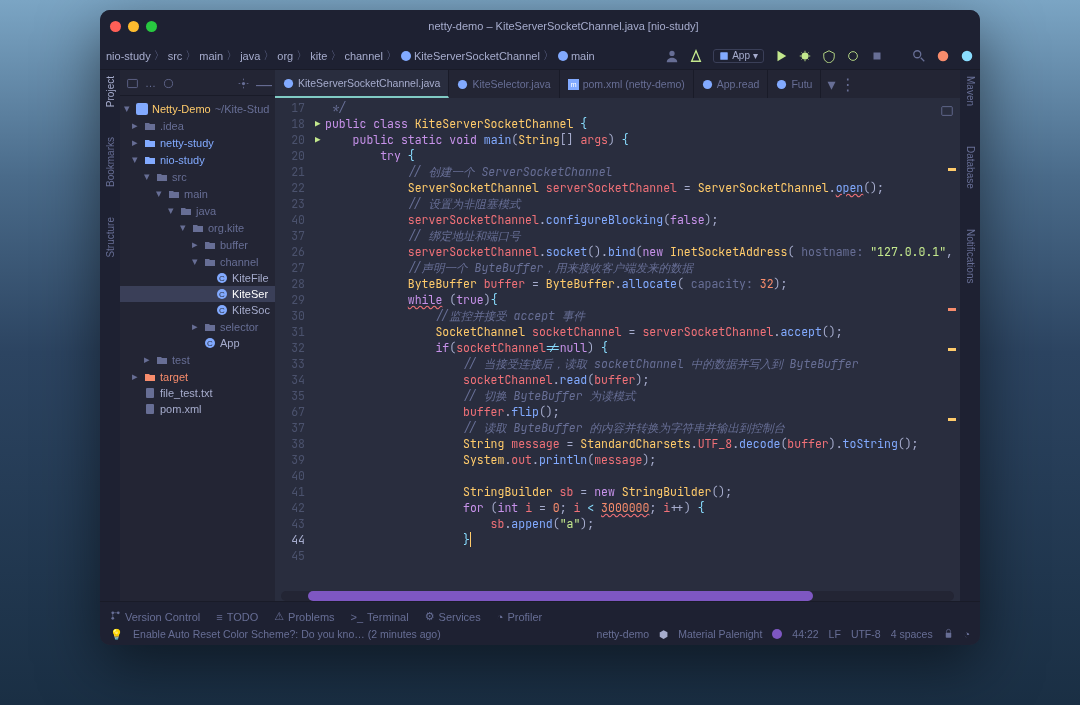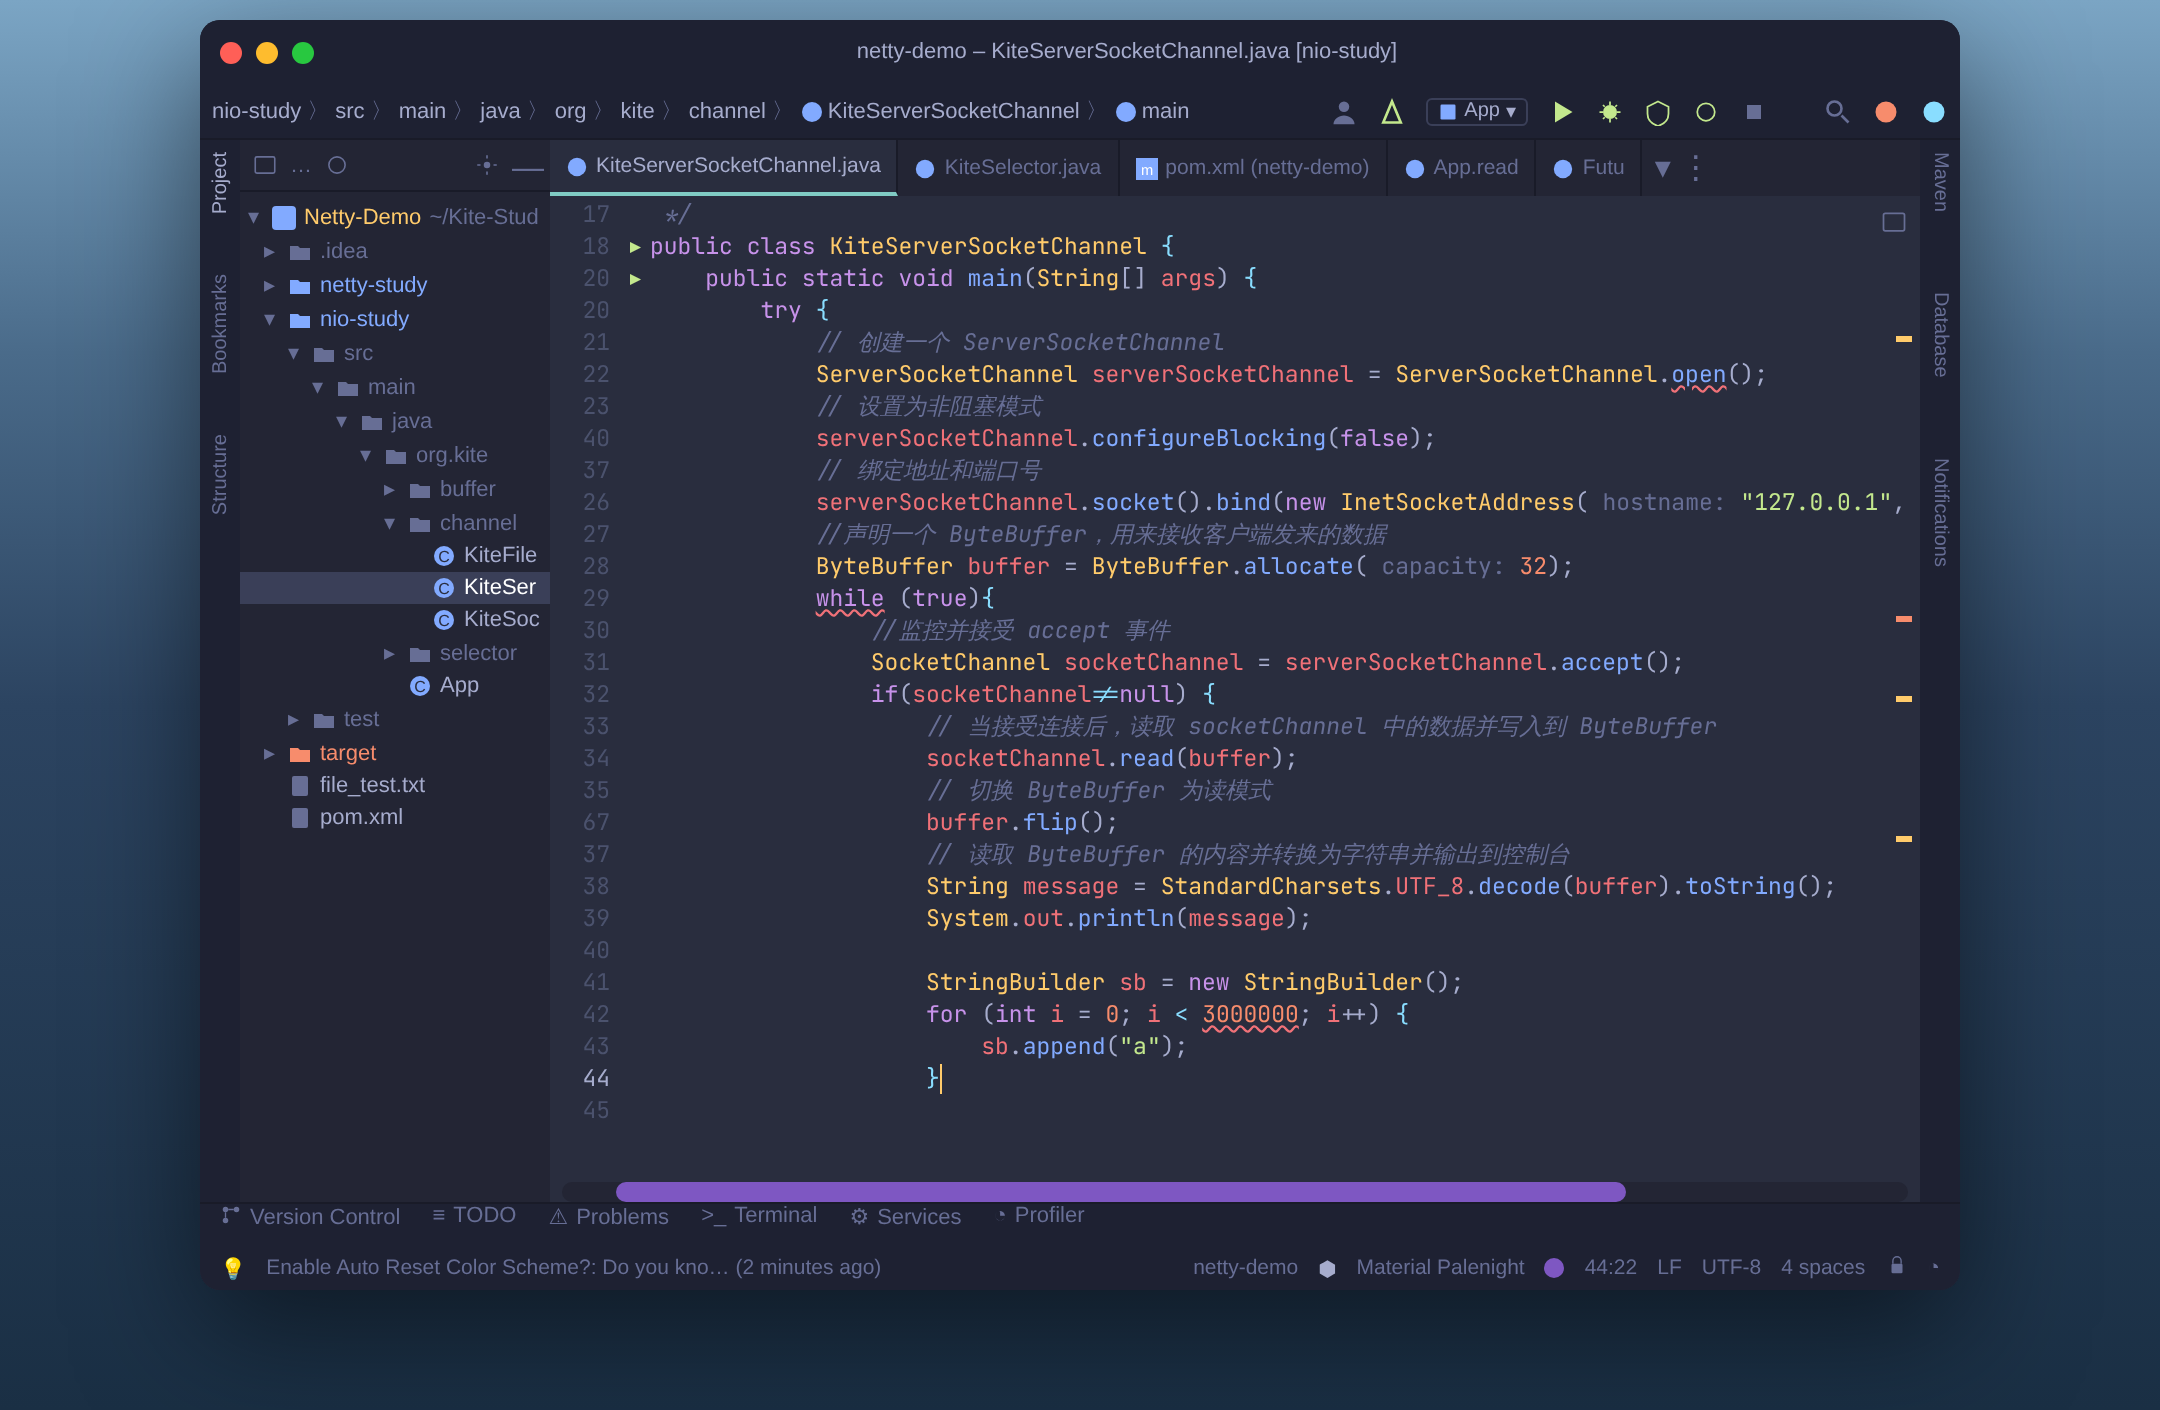--- a/index.html
+++ b/index.html
@@ -53,21 +53,21 @@
 .code .line { height: 16px; }
 .kw { color: #c792ea; } .str { color: #c3e88d; } .num { color: #f78c6c; }
 .type { color: #ffcb6b; } .fn { color: #82aaff; } .cm { color: #676e95; font-style: italic; }
 .var { color: #f07178; } .op { color: #89ddff; } .param { color: #676e95; }
 .wavy { text-decoration: underline wavy #f07178; }
 .hscroll { height: 10px; background: #232534; margin: 0 6px; border-radius: 5px; }
 .hscroll-thumb { height: 100%; width: 75%; background: #7e57c2; border-radius: 5px; margin-left: 4%; }
 .right-rail { width: 20px; background: #1e2132; display: flex; flex-direction: column; align-items: center; padding-top: 6px; gap: 40px; }
 .minimap { position: absolute; right: 4px; top: 30px; width: 8px; height: 320px; }
 .mm-mark { position: absolute; width: 8px; height: 3px; background: #ffcb6b; }
-.bottom-tabs { height: 22px; background: #1e2132; display: flex; align-items: flex-start; padding: 0 10px; gap: 16px; font-size: 11px; color: #676e95; border-top: 1px solid #191b28; }
+.bottom-tabs { height: 22px; background: #1e2132; display: flex; align-items: flex-end; padding: 0 10px; gap: 16px; font-size: 11px; color: #676e95; border-top: 1px solid #191b28; }
 .bottom-tab { display: flex; align-items: center; gap: 4px; cursor: pointer; }
 .status-bar { height: 22px; background: #1e2132; display: flex; align-items: center; padding: 0 10px; font-size: 10.5px; color: #676e95; gap: 12px; }
 .status-left { flex: 1; display: flex; gap: 10px; align-items: center; }
 .status-right { display: flex; gap: 10px; align-items: center; }
 .collapse-icon { position: absolute; right: 6px; top: 6px; width: 14px; height: 14px; color: #676e95; cursor: pointer; }
 svg { fill: currentColor; }
 </style>
 </head>
 <body>
 

